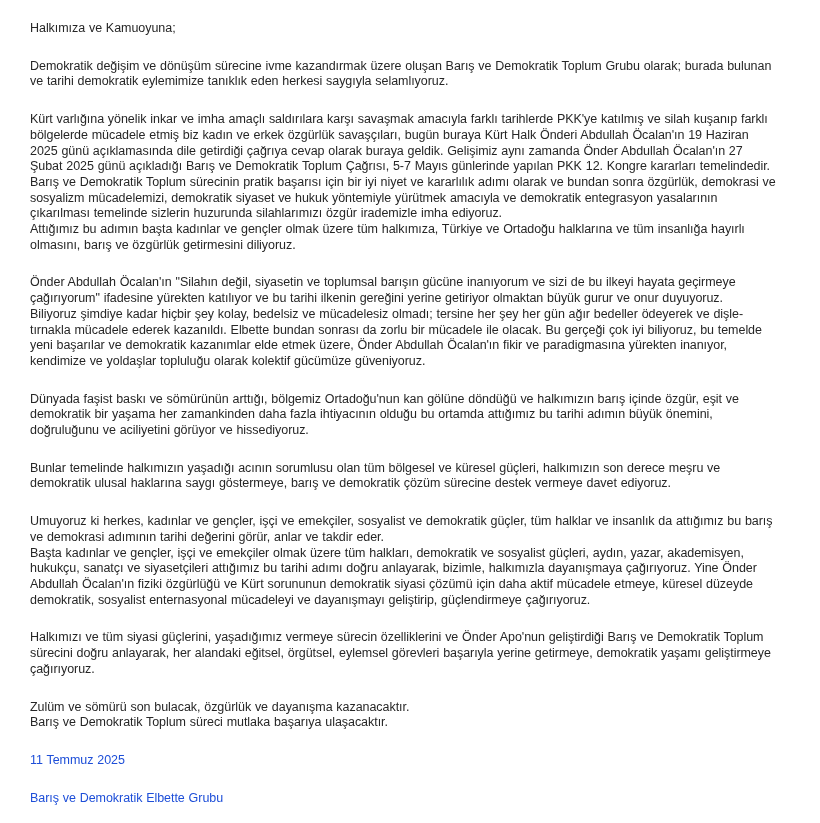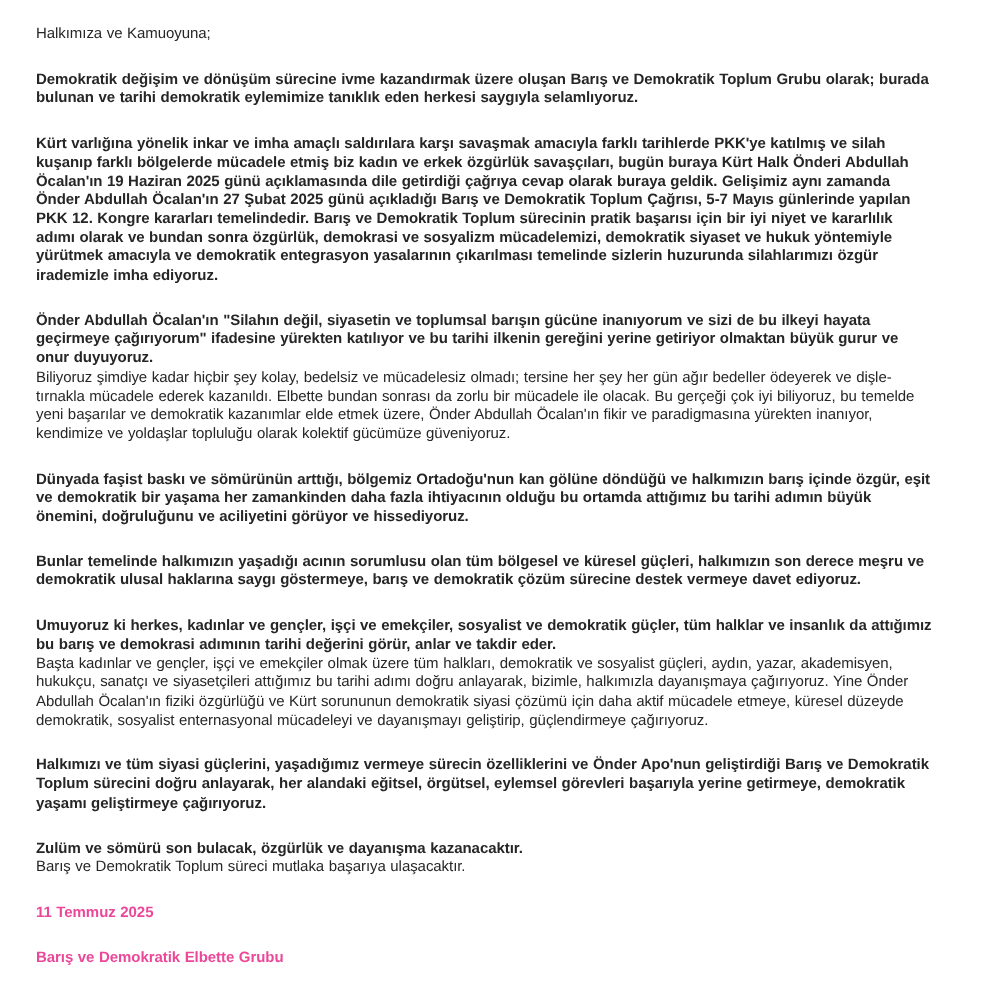--- a/index.html
+++ b/index.html
@@ -22,34 +22,34 @@
     color: #262626;
     letter-spacing: -0.05px;
     word-spacing: 0.4px;
   }
   .doc-page p {
     margin: 0;
     max-width: 766px;
   }
   .doc-page p.gap {
     margin-top: 22px;
-    font-weight: bold;
   }
   .doc-page p.bold {
-    font-weight: bold;
-    color: #ec4899;
+    font-weight: normal;
+    color: #1d4ed8;
   }
 </style>
 </head>
 <body>
 
 <main class="doc-page">
   <p>Halkımıza ve Kamuoyuna;</p>
   <p class="gap">Demokratik değişim ve dönüşüm sürecine ivme kazandırmak üzere oluşan Barış ve Demokratik Toplum Grubu olarak; burada bulunan ve tarihi demokratik eylemimize tanıklık eden herkesi saygıyla selamlıyoruz.</p>
   <p class="gap">Kürt varlığına yönelik inkar ve imha amaçlı saldırılara karşı savaşmak amacıyla farklı tarihlerde PKK'ye katılmış ve silah kuşanıp farklı bölgelerde mücadele etmiş biz kadın ve erkek özgürlük savaşçıları, bugün buraya Kürt Halk Önderi Abdullah Öcalan'ın 19 Haziran 2025 günü açıklamasında dile getirdiği çağrıya cevap olarak buraya geldik. Gelişimiz aynı zamanda Önder Abdullah Öcalan'ın 27 Şubat 2025 günü açıkladığı Barış ve Demokratik Toplum Çağrısı, 5-7 Mayıs günlerinde yapılan PKK 12. Kongre kararları temelindedir. Barış ve Demokratik Toplum sürecinin pratik başarısı için bir iyi niyet ve kararlılık adımı olarak ve bundan sonra özgürlük, demokrasi ve sosyalizm mücadelemizi, demokratik siyaset ve hukuk yöntemiyle yürütmek amacıyla ve demokratik entegrasyon yasalarının çıkarılması temelinde sizlerin huzurunda silahlarımızı özgür irademizle imha ediyoruz.</p>
+  <p>Attığımız bu adımın başta kadınlar ve gençler olmak üzere tüm halkımıza, Türkiye ve Ortadoğu halklarına ve tüm insanlığa hayırlı olmasını, barış ve özgürlük getirmesini diliyoruz.</p>
   <p class="gap">Önder Abdullah Öcalan'ın "Silahın değil, siyasetin ve toplumsal barışın gücüne inanıyorum ve sizi de bu ilkeyi hayata geçirmeye çağırıyorum" ifadesine yürekten katılıyor ve bu tarihi ilkenin gereğini yerine getiriyor olmaktan büyük gurur ve onur duyuyoruz.</p>
   <p>Biliyoruz şimdiye kadar hiçbir şey kolay, bedelsiz ve mücadelesiz olmadı; tersine her şey her gün ağır bedeller ödeyerek ve dişle-tırnakla mücadele ederek kazanıldı. Elbette bundan sonrası da zorlu bir mücadele ile olacak. Bu gerçeği çok iyi biliyoruz, bu temelde yeni başarılar ve demokratik kazanımlar elde etmek üzere, Önder Abdullah Öcalan'ın fikir ve paradigmasına yürekten inanıyor, kendimize ve yoldaşlar topluluğu olarak kolektif gücümüze güveniyoruz.</p>
   <p class="gap">Dünyada faşist baskı ve sömürünün arttığı, bölgemiz Ortadoğu'nun kan gölüne döndüğü ve halkımızın barış içinde özgür, eşit ve demokratik bir yaşama her zamankinden daha fazla ihtiyacının olduğu bu ortamda attığımız bu tarihi adımın büyük önemini, doğruluğunu ve aciliyetini görüyor ve hissediyoruz.</p>
   <p class="gap">Bunlar temelinde halkımızın yaşadığı acının sorumlusu olan tüm bölgesel ve küresel güçleri, halkımızın son derece meşru ve demokratik ulusal haklarına saygı göstermeye, barış ve demokratik çözüm sürecine destek vermeye davet ediyoruz.</p>
   <p class="gap">Umuyoruz ki herkes, kadınlar ve gençler, işçi ve emekçiler, sosyalist ve demokratik güçler, tüm halklar ve insanlık da attığımız bu barış ve demokrasi adımının tarihi değerini görür, anlar ve takdir eder.</p>
   <p>Başta kadınlar ve gençler, işçi ve emekçiler olmak üzere tüm halkları, demokratik ve sosyalist güçleri, aydın, yazar, akademisyen, hukukçu, sanatçı ve siyasetçileri attığımız bu tarihi adımı doğru anlayarak, bizimle, halkımızla dayanışmaya çağırıyoruz. Yine Önder Abdullah Öcalan'ın fiziki özgürlüğü ve Kürt sorununun demokratik siyasi çözümü için daha aktif mücadele etmeye, küresel düzeyde demokratik, sosyalist enternasyonal mücadeleyi ve dayanışmayı geliştirip, güçlendirmeye çağırıyoruz.</p>
   <p class="gap">Halkımızı ve tüm siyasi güçlerini, yaşadığımız vermeye sürecin özelliklerini ve Önder Apo'nun geliştirdiği Barış ve Demokratik Toplum sürecini doğru anlayarak, her alandaki eğitsel, örgütsel, eylemsel görevleri başarıyla yerine getirmeye, demokratik yaşamı geliştirmeye çağırıyoruz.</p>
   <p class="gap">Zulüm ve sömürü son bulacak, özgürlük ve dayanışma kazanacaktır.</p>
   <p>Barış ve Demokratik Toplum süreci mutlaka başarıya ulaşacaktır.</p>
   <p class="gap bold">11 Temmuz 2025</p>

